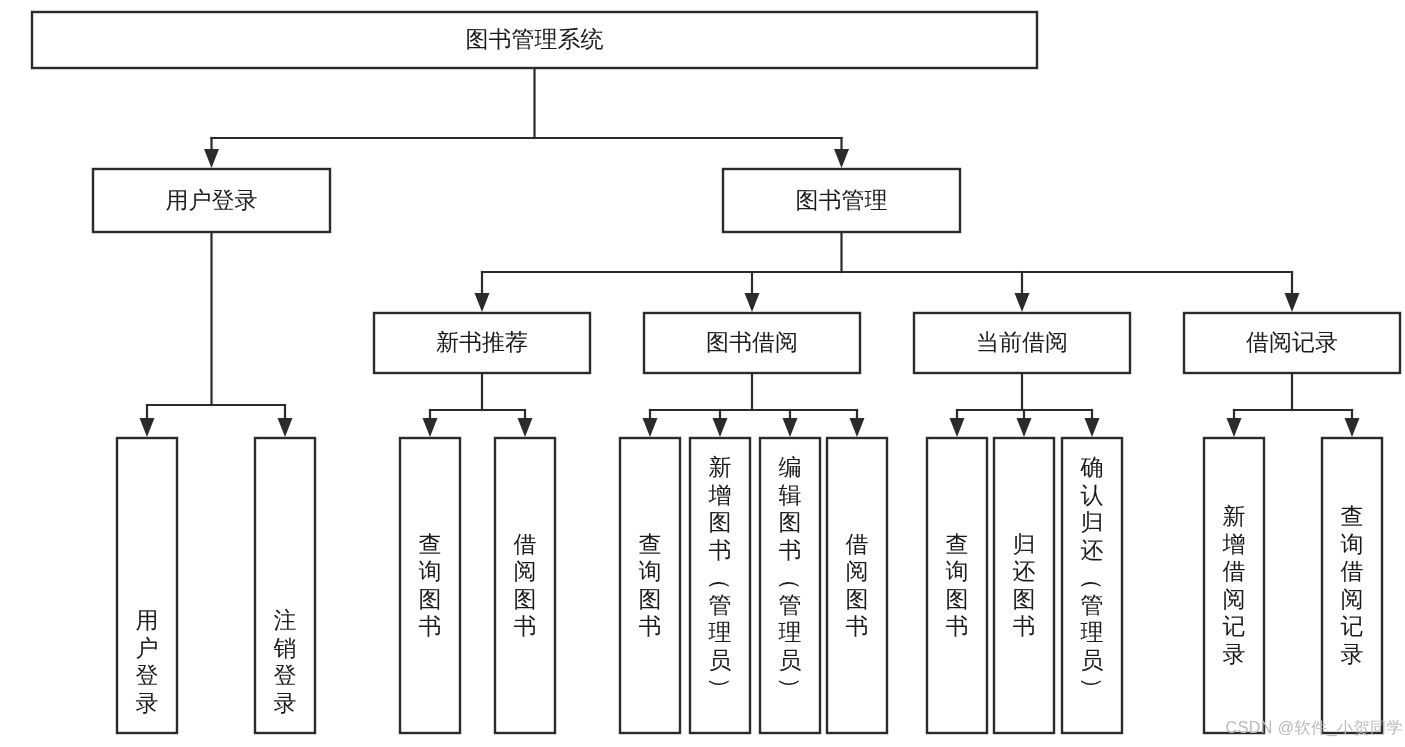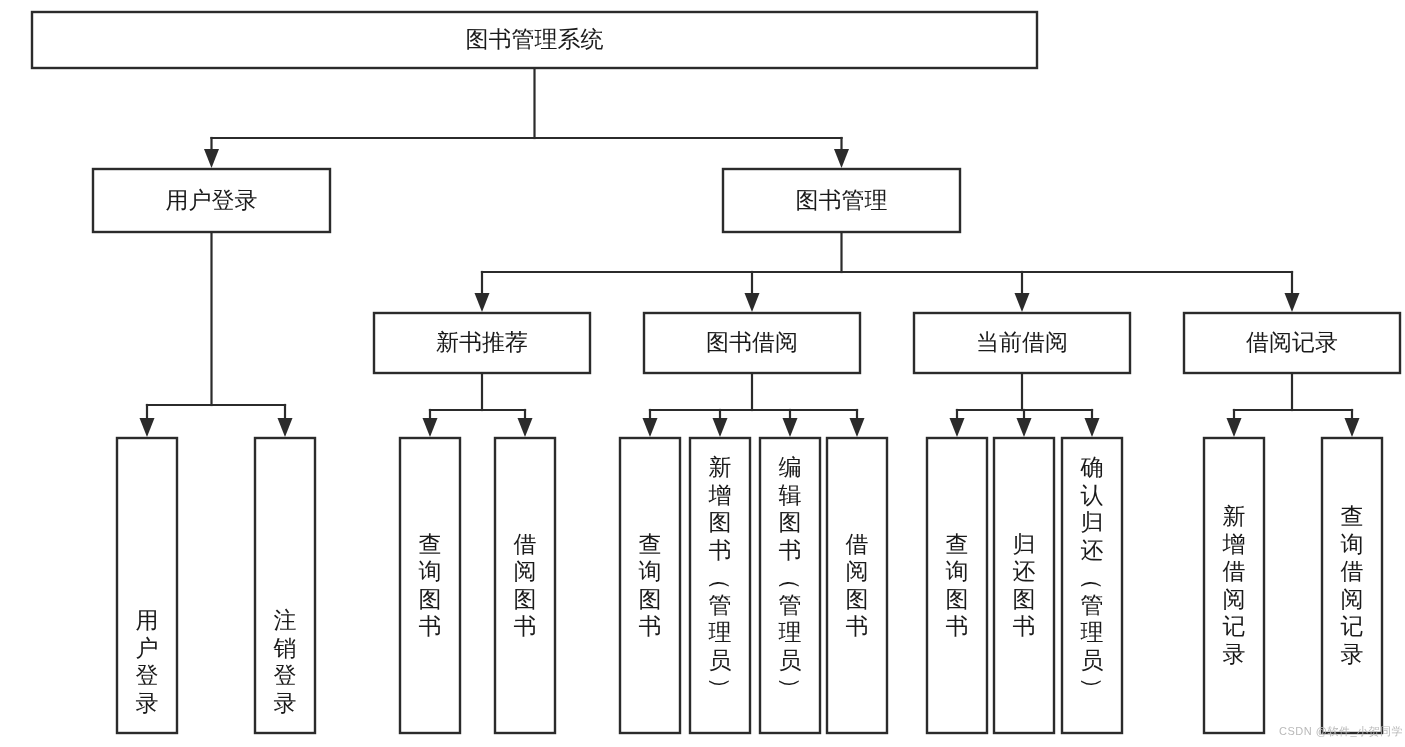--- a/index.html
+++ b/index.html
@@ -52,21 +52,21 @@
     font-family: "Liberation Sans", "DejaVu Sans", sans-serif;
     font-size: 23px;
     fill: #1a1a1a;
     text-anchor: middle;
   }
   .watermark {
     position: absolute;
     right: 14px;
     bottom: 8px;
     font-family: "Liberation Sans", "DejaVu Sans", sans-serif;
-    font-size: 11px;
+    font-size: 16px;
     color: #b9b9b9;
     letter-spacing: 0.5px;
     white-space: nowrap;
     pointer-events: none;
   }
 </style>
 </head>
 <body>
 
 <div id="diagram-root">

